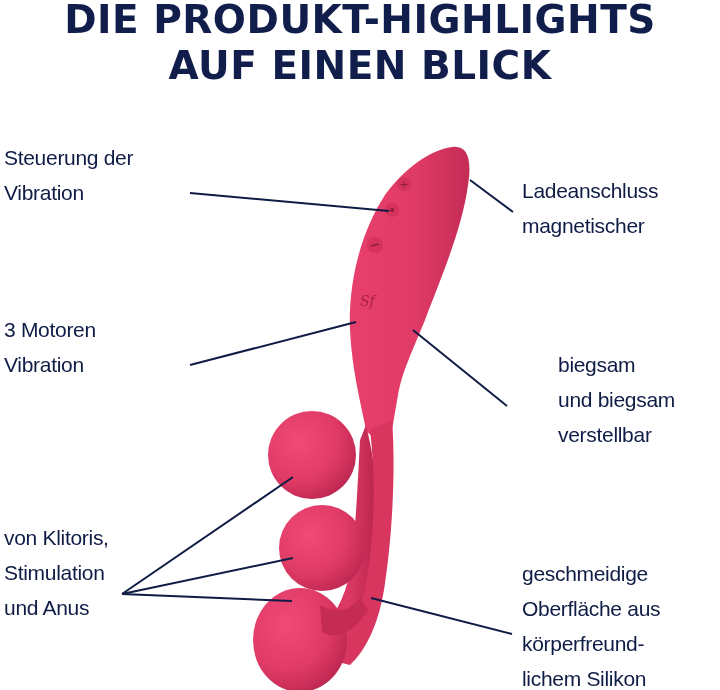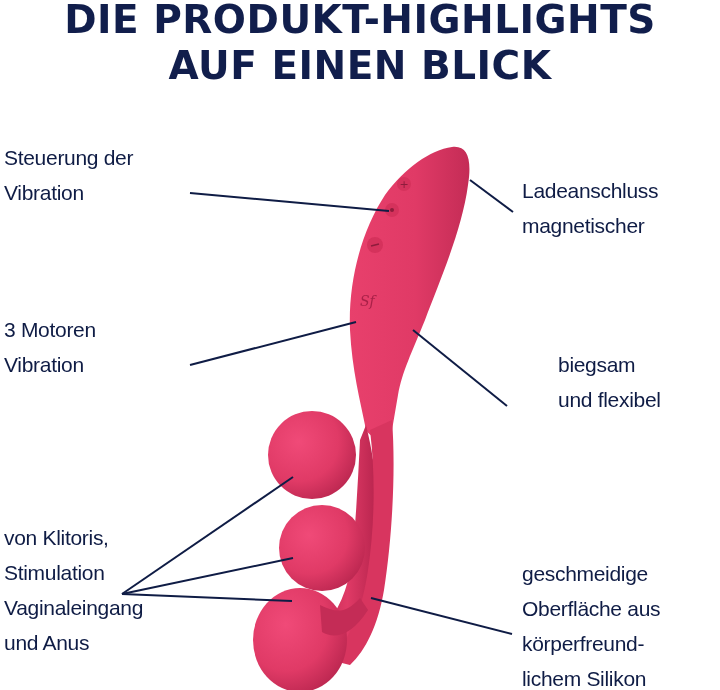--- a/index.html
+++ b/index.html
@@ -95,30 +95,30 @@
   <span>Steuerung der</span>
   <span>Vibration</span>
 </div>
 <div class="label" style="left:4px; top:312px;">
   <span>3 Motoren</span>
   <span>Vibration</span>
 </div>
 <div class="label" style="left:4px; top:520px;">
   <span>von Klitoris,</span>
   <span>Stimulation</span>
-  <span>Vaginaleingang</span>
   <span>und Anus</span>
 </div>
 
 <div class="label" style="left:522px; top:173px;">
   <span>Ladeanschluss</span>
   <span>magnetischer</span>
 </div>
 <div class="label" style="left:522px; top:347px;margin-left:36px;">
   <span>biegsam</span>
-  <span>und flexibel</span>
+  <span>und biegsam</span>
+  <span>verstellbar</span>
 </div>
 <div class="label" style="left:522px; top:556px;">
   <span>geschmeidige</span>
   <span>Oberfläche aus</span>
   <span>körperfreund-</span>
   <span>lichem Silikon</span>
 </div>
 
 </body></html>

